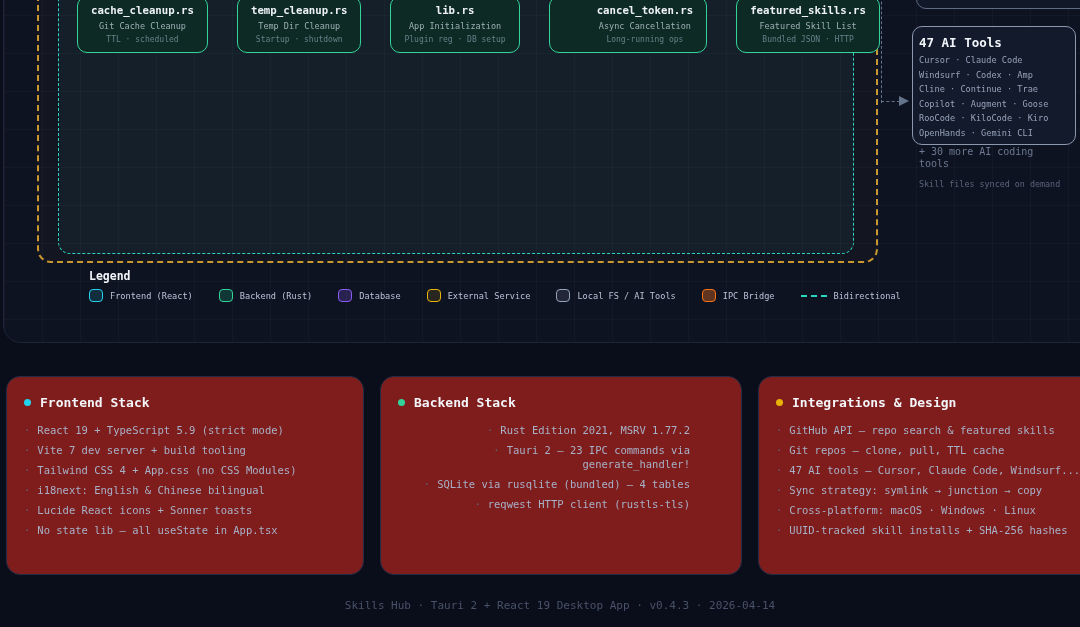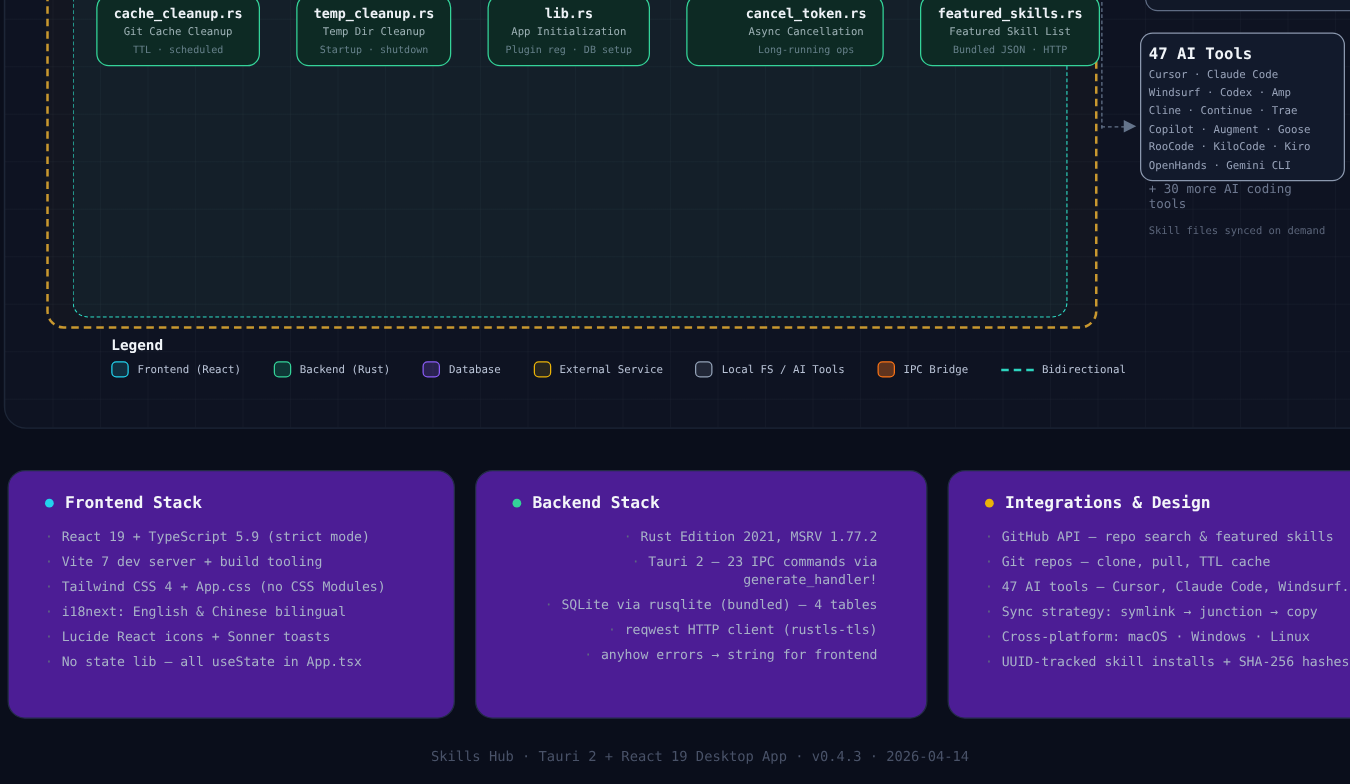--- a/index.html
+++ b/index.html
@@ -86,22 +86,22 @@
   .sw2{background:rgba(139,92,246,.22);}
   .sw3{background:rgba(234,179,8,.12);}
   .sw4{background:rgba(148,163,184,.14);}
   .sw5{background:rgba(249,115,22,.35);}
   .legend-line { width:26px; border-top:2px dashed; }
   .legend-label { font-size:8.6px; color:#b9c3d6; white-space:nowrap; }
 
   
   .stack-card {
     position:absolute; top:376px; height:199px;
-    background:#4c1d95; border:1px solid #232c45; border-radius:14px;
-    padding:18px 29px; overflow:hidden;
+    background:#7f1d1d; border:1px solid #232c45; border-radius:14px;
+    padding:18px 17px; overflow:hidden;
   }
   .card-1 { left:6px;   width:358px; }
   .card-2 { left:380px; width:362px;text-align:right; }
   .card-3 { left:758px; width:362px; }
   .card-head { display:flex; align-items:center; gap:9px; margin-bottom:13px; }
   .card-dot { width:7px; height:7px; border-radius:50%; }
   .card-title { font-weight:bold; font-size:13px; color:#f3f5f9; white-space:nowrap; }
   .card-list { list-style:none; }
   .card-list li {
     font-size:10.5px; line-height:14px; margin-bottom:6px; color:#a7b1c7;
@@ -221,21 +221,20 @@
 <div class="stack-card card-2">
   <div class="card-head">
     <span class="card-dot" style="background-color: rgb(52, 211, 153);"></span>
     <span class="card-title">Backend Stack</span>
   </div>
   <ul class="card-list">
     <li>Rust Edition 2021, MSRV 1.77.2</li>
     <li>Tauri 2 — 23 IPC commands via generate_handler!</li>
     <li>SQLite via rusqlite (bundled) — 4 tables</li>
     <li>reqwest HTTP client (rustls-tls)</li>
-    <li>anyhow errors → string for frontend</li>
   </ul>
 </div>
 
 <div class="stack-card card-3">
   <div class="card-head">
     <span class="card-dot" style="background-color: rgb(234, 179, 8);"></span>
     <span class="card-title">Integrations &amp; Design</span>
   </div>
   <ul class="card-list">
     <li>GitHub API — repo search &amp; featured skills</li>

